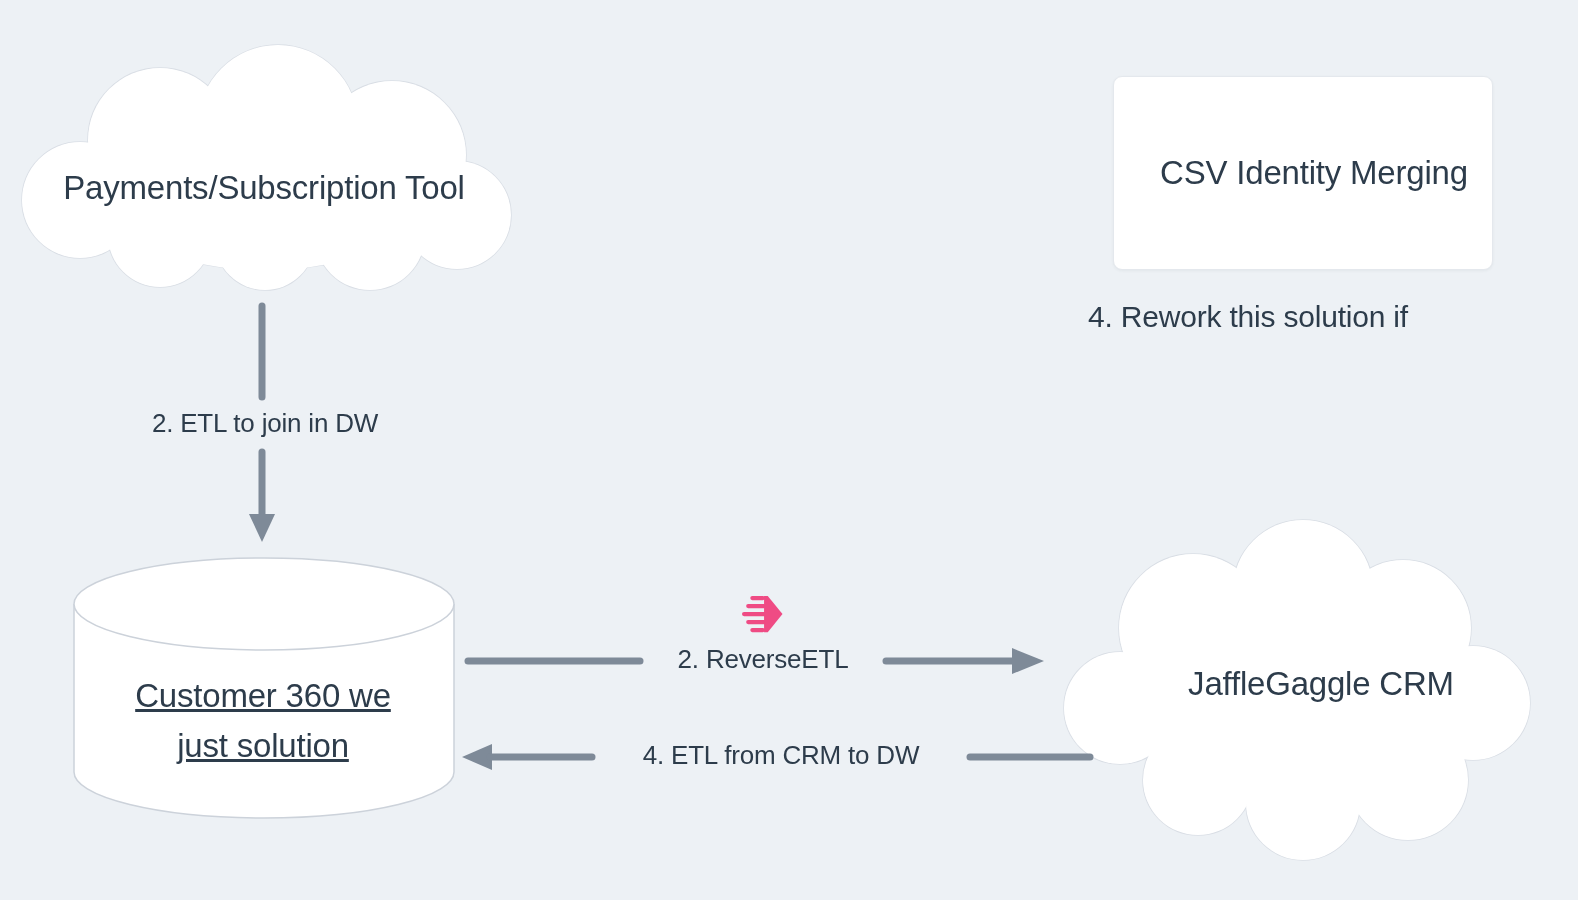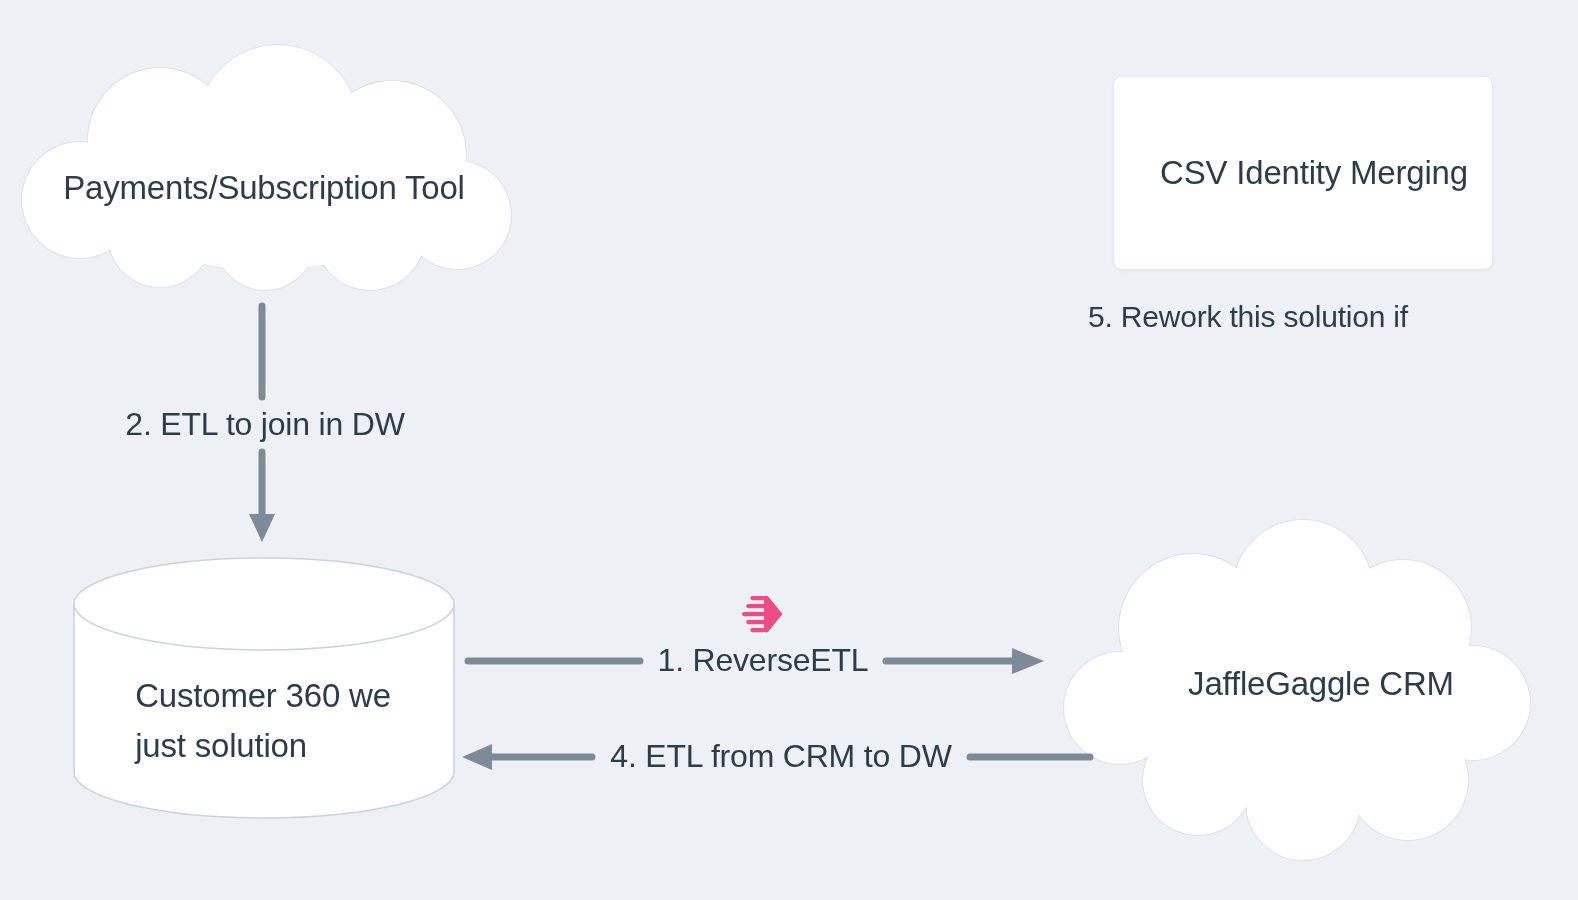--- a/index.html
+++ b/index.html
@@ -19,26 +19,26 @@
     position: absolute;
     left: 0; top: 0;
     width: 1578px;
     height: 900px;
   }
   .lbl {
     position: absolute;
     transform: translate(-50%, -50%);
     white-space: nowrap;
     color: #2d3c4b;
-    font-size: 32px;
+    font-size: 26px;
     letter-spacing: -0.2px;
     line-height: 1.2;
   }
   .node-lbl { font-size: 33px; }
-  .center-text { text-align: left; }
+  .center-text { text-align: center; text-decoration: underline; }
   .cyl-lbl { line-height: 50px; }
   .note {
     position: absolute;
     left: 1088px;
     top: 293px;
     color: #2d3c4b;
     font-size: 30px;
     line-height: 48px;
     white-space: nowrap;
     letter-spacing: -0.2px;
@@ -158,21 +158,21 @@
 
   <div class="lbl node-lbl center-text cyl-lbl" style="left:263px; top:721px;">
     <div>Customer 360 we</div>
     <div>just solution</div>
   </div>
 
   <div class="lbl node-lbl" style="left:1297px; top:684px;margin-left:24px;">JaffleGaggle CRM</div>
 
   <div class="lbl" style="left:265px; top:424px;">2. ETL to join in DW</div>
 
-  <div class="lbl" style="left:763px; top:660px;">1. ReverseETL</div>
+  <div class="lbl" style="left:763px; top:660px;">2. ReverseETL</div>
 
   <div class="lbl" style="left:781px; top:756px;">4. ETL from CRM to DW</div>
 
   <div class="note">
-    <div>5. Rework this solution if</div>
+    <div>4. Rework this solution if</div>
   </div>
 
 </div>
 
 </body></html>

